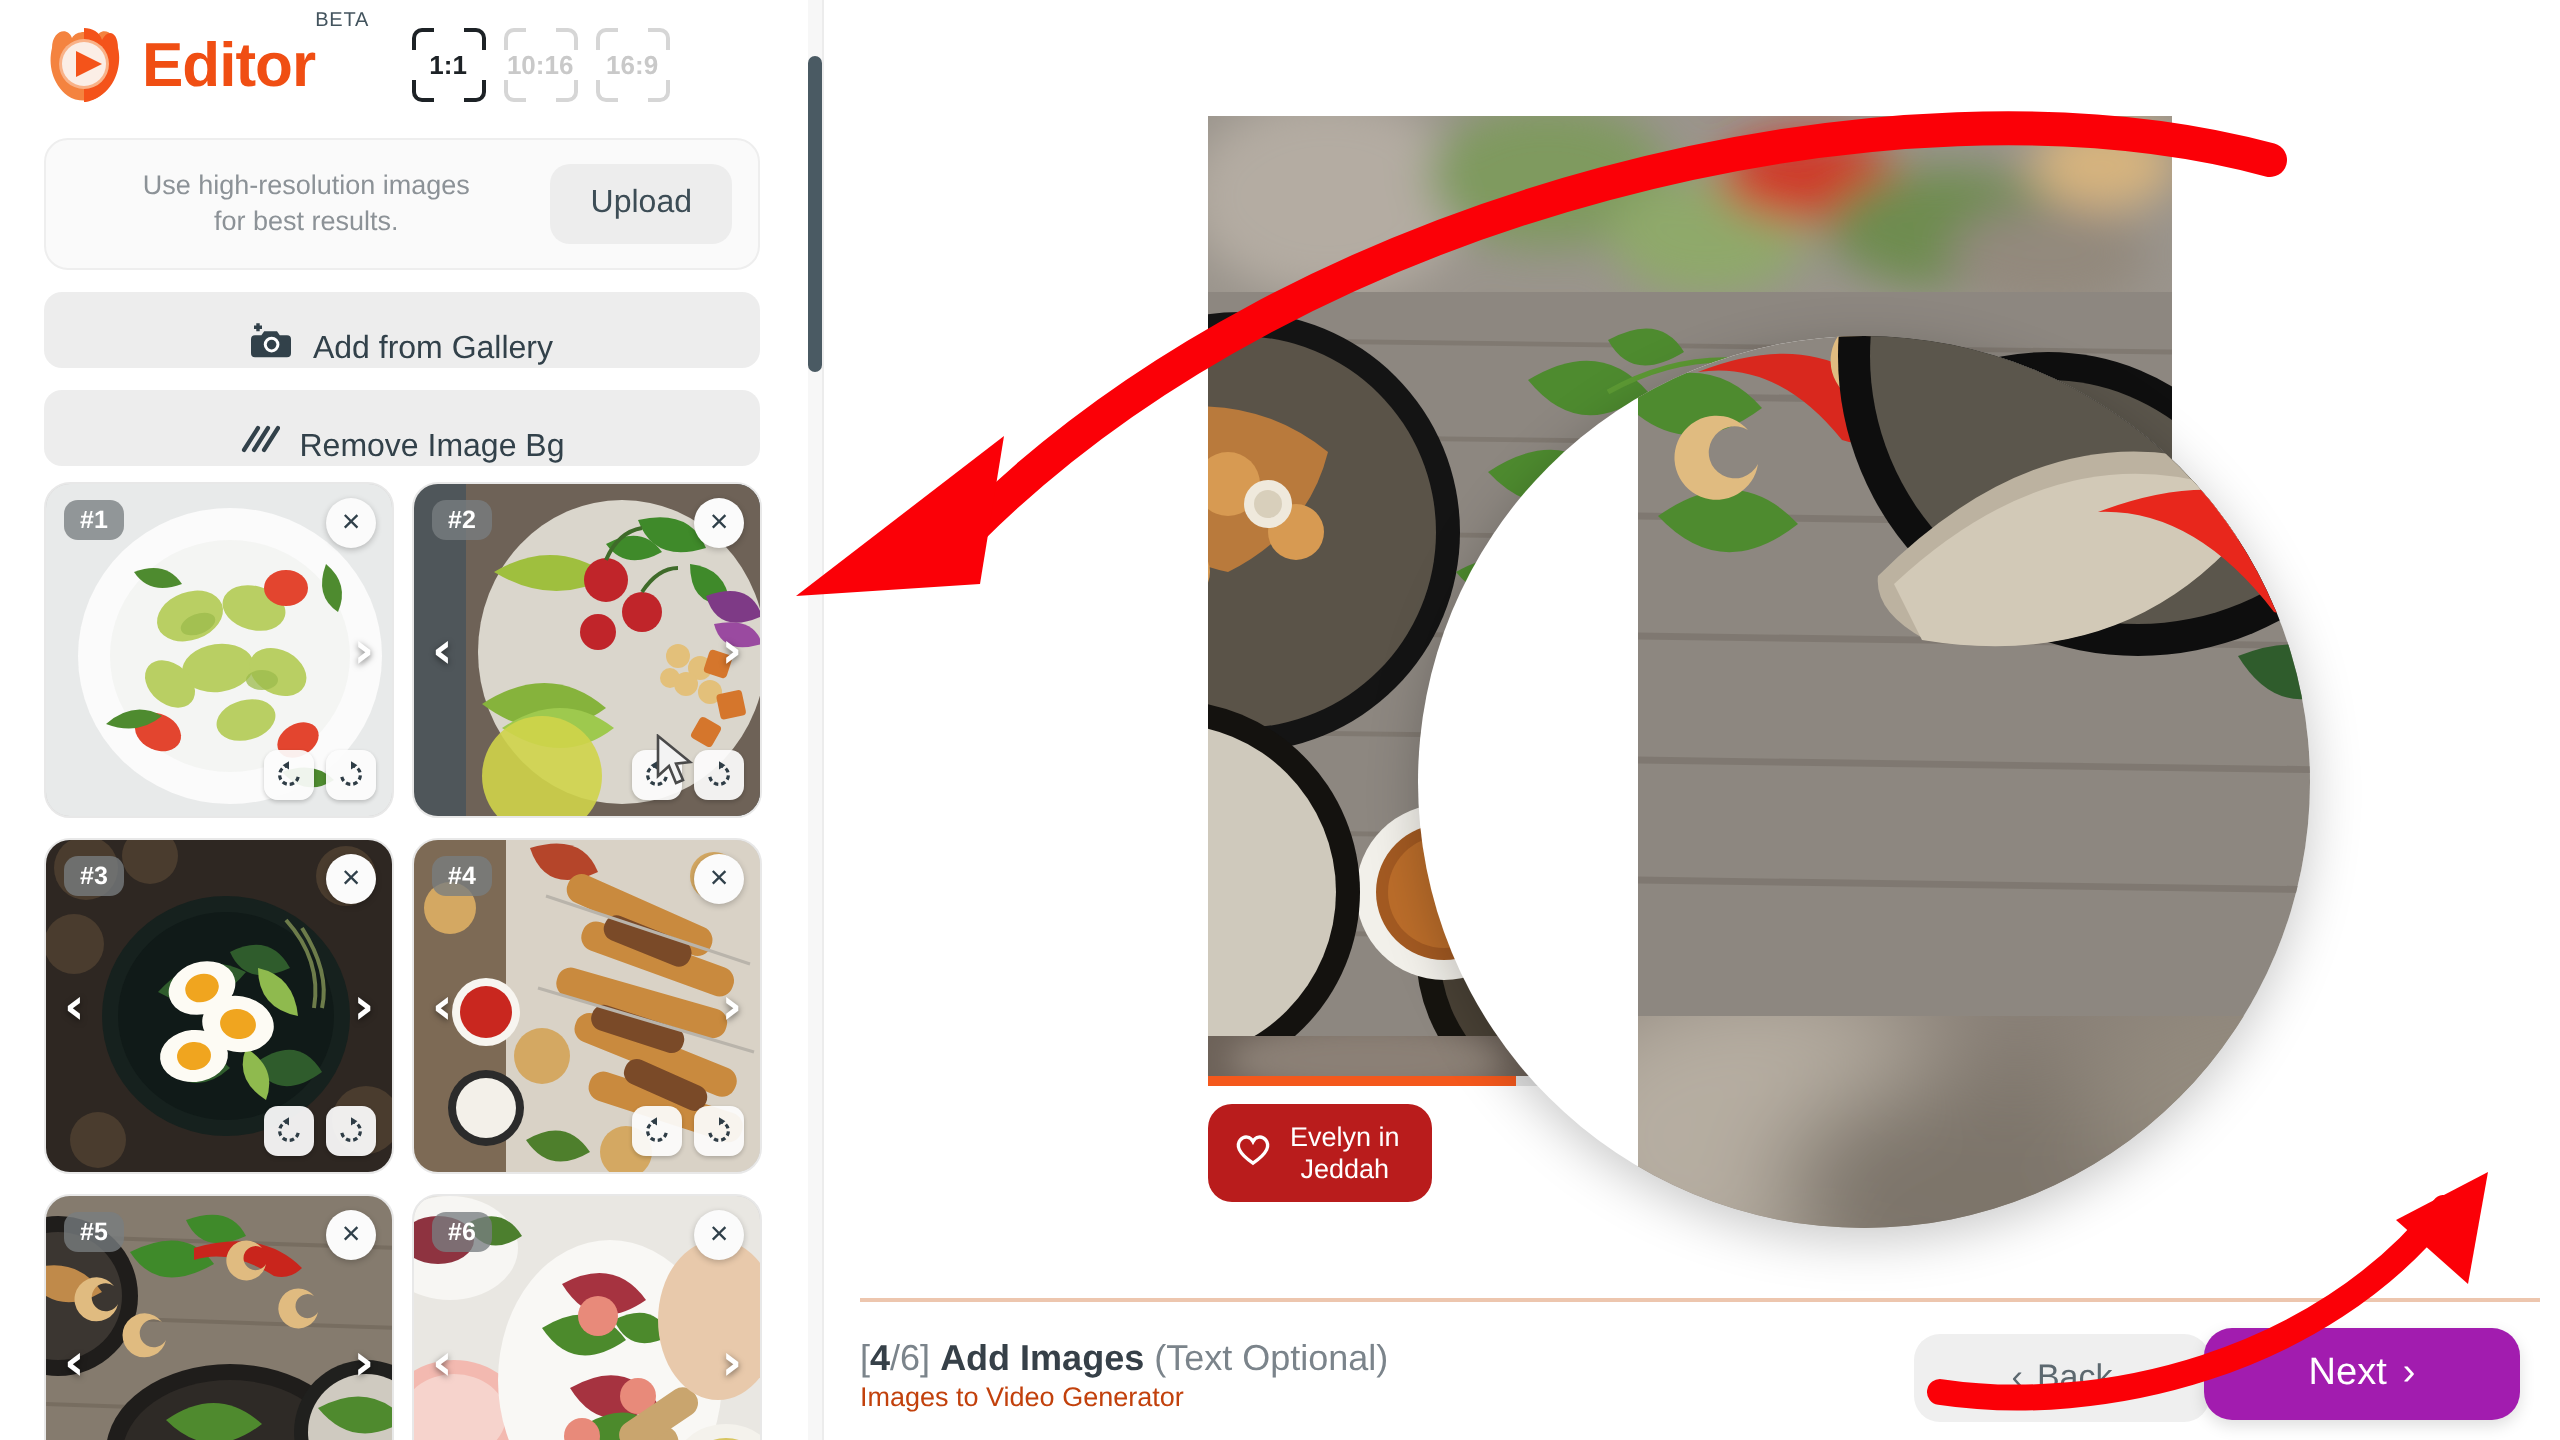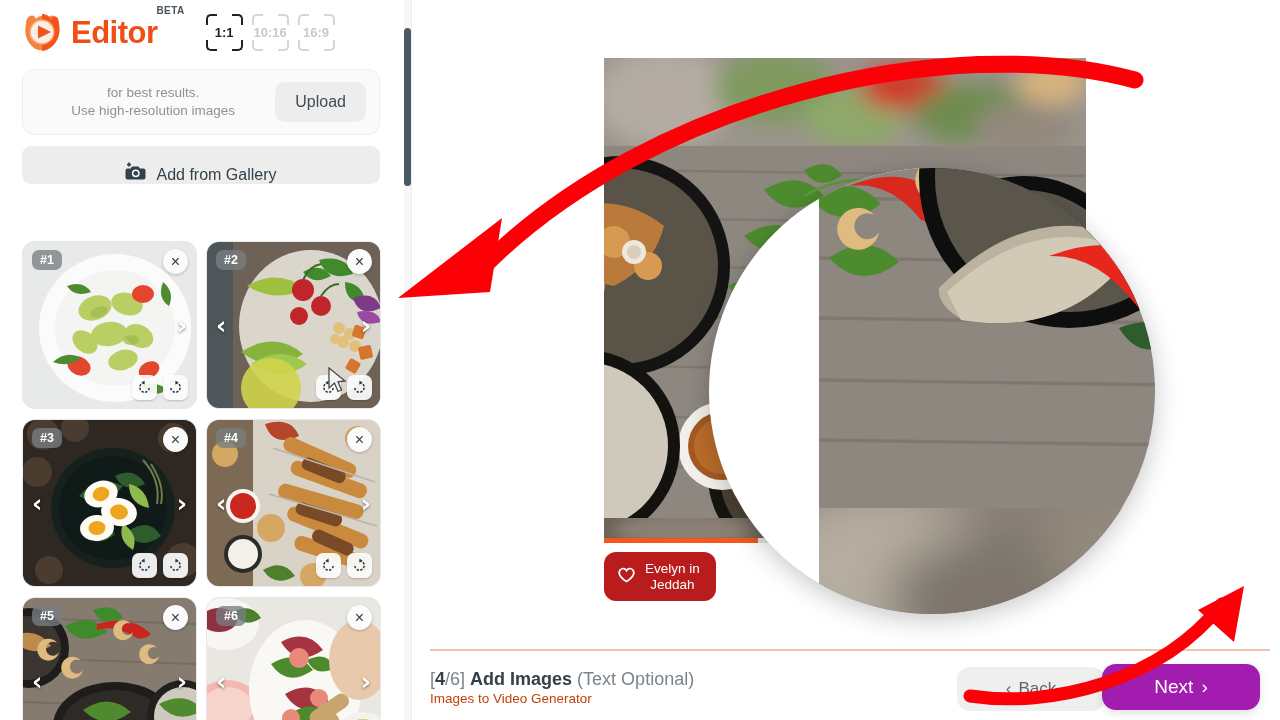--- a/index.html
+++ b/index.html
@@ -38,21 +38,21 @@
     z-index: 6;
   }
   .logo-wrap { display: flex; align-items: center; gap: 7px; }
   .logo-mark { width: 44px; height: 44px; position: relative; flex: 0 0 auto; }
   .logo-text {
     font-size: 31px; font-weight: bold; color: #f04e13; letter-spacing: -0.5px;
     position: relative; line-height: 1;
   }
   .logo-beta {
     position: absolute; top: -11px; right: -27px;
-    font-size: 10px; font-weight: bold; color: #43545e; letter-spacing: .4px;
+    font-size: 10px; font-weight: normal; color: #43545e; letter-spacing: .4px;
   }
   .ratio-group { display: flex; gap: 9px; margin-left: 48px; align-items: center; }
   .ratio-btn {
     width: 37px; height: 37px; position: relative;
     display: flex; align-items: center; justify-content: center;
     font-size: 13px; font-weight: bold; color: #c9c9c9;
     background: transparent;
     text-align: center;
   }
   .ratio-btn .brk { position: absolute; width: 11px; height: 11px; }
@@ -228,38 +228,50 @@
             <span class="brk tr"></span>
             <span class="brk bl"></span>
             <span class="brk br"></span>
           <span>16:9</span>
         </div>
       </div>
     </div>
 
     <div class="upload-card">
       <div class="upload-hint">
+        <div>Use high-resolution images</div>
         <div>for best results.</div>
-        <div>Use high-resolution images</div>
       </div>
       <button class="upload-btn">Upload</button>
     </div>
 
     <button class="wide-btn gallery">
       <span>
         <svg width="21" height="18" viewBox="0 0 21 18">
           <path d="M2 5h3.2l1.4-2H13l1.4 2H18a2 2 0 012 2v7a2 2 0 01-2 2H2a2 2 0 01-2-2V7a2 2 0 012-2z" fill="#32414a" transform="translate(0.5,1.6)"></path>
           <circle cx="10.8" cy="11.3" r="3.9" fill="#fff"></circle>
           <circle cx="10.8" cy="11.3" r="2.4" fill="#32414a"></circle>
           <path d="M4 0.6v4M2 2.6h4" stroke="#32414a" stroke-width="1.7" fill="none"></path>
         </svg>
       </span>
       <span>Add from Gallery</span>
     </button>
 
+    <button class="wide-btn removebg">
+      <span>
+        <svg width="20" height="17" viewBox="0 0 20 17">
+          <g stroke="#32414a" stroke-width="2.1" stroke-linecap="round">
+            <line x1="2" y1="14" x2="9" y2="3"></line>
+            <line x1="7" y1="14" x2="14" y2="3"></line>
+            <line x1="12" y1="14" x2="19" y2="3"></line>
+          </g>
+        </svg>
+      </span>
+      <span>Remove Image Bg</span>
+    </button>
 
     <div class="thumbs">
 
       <div class="thumb">
         <div class="photo">
           <svg width="175" height="168" viewBox="0 0 175 168" preserveAspectRatio="xMidYMid slice">
             <rect width="175" height="168" fill="#e8eaea"></rect>
             <ellipse cx="92" cy="86" rx="76" ry="74" fill="#fbfbfb"></ellipse>
             <ellipse cx="92" cy="86" rx="60" ry="58" fill="#f4f5f3"></ellipse>
             <g fill="#b9cf63">

